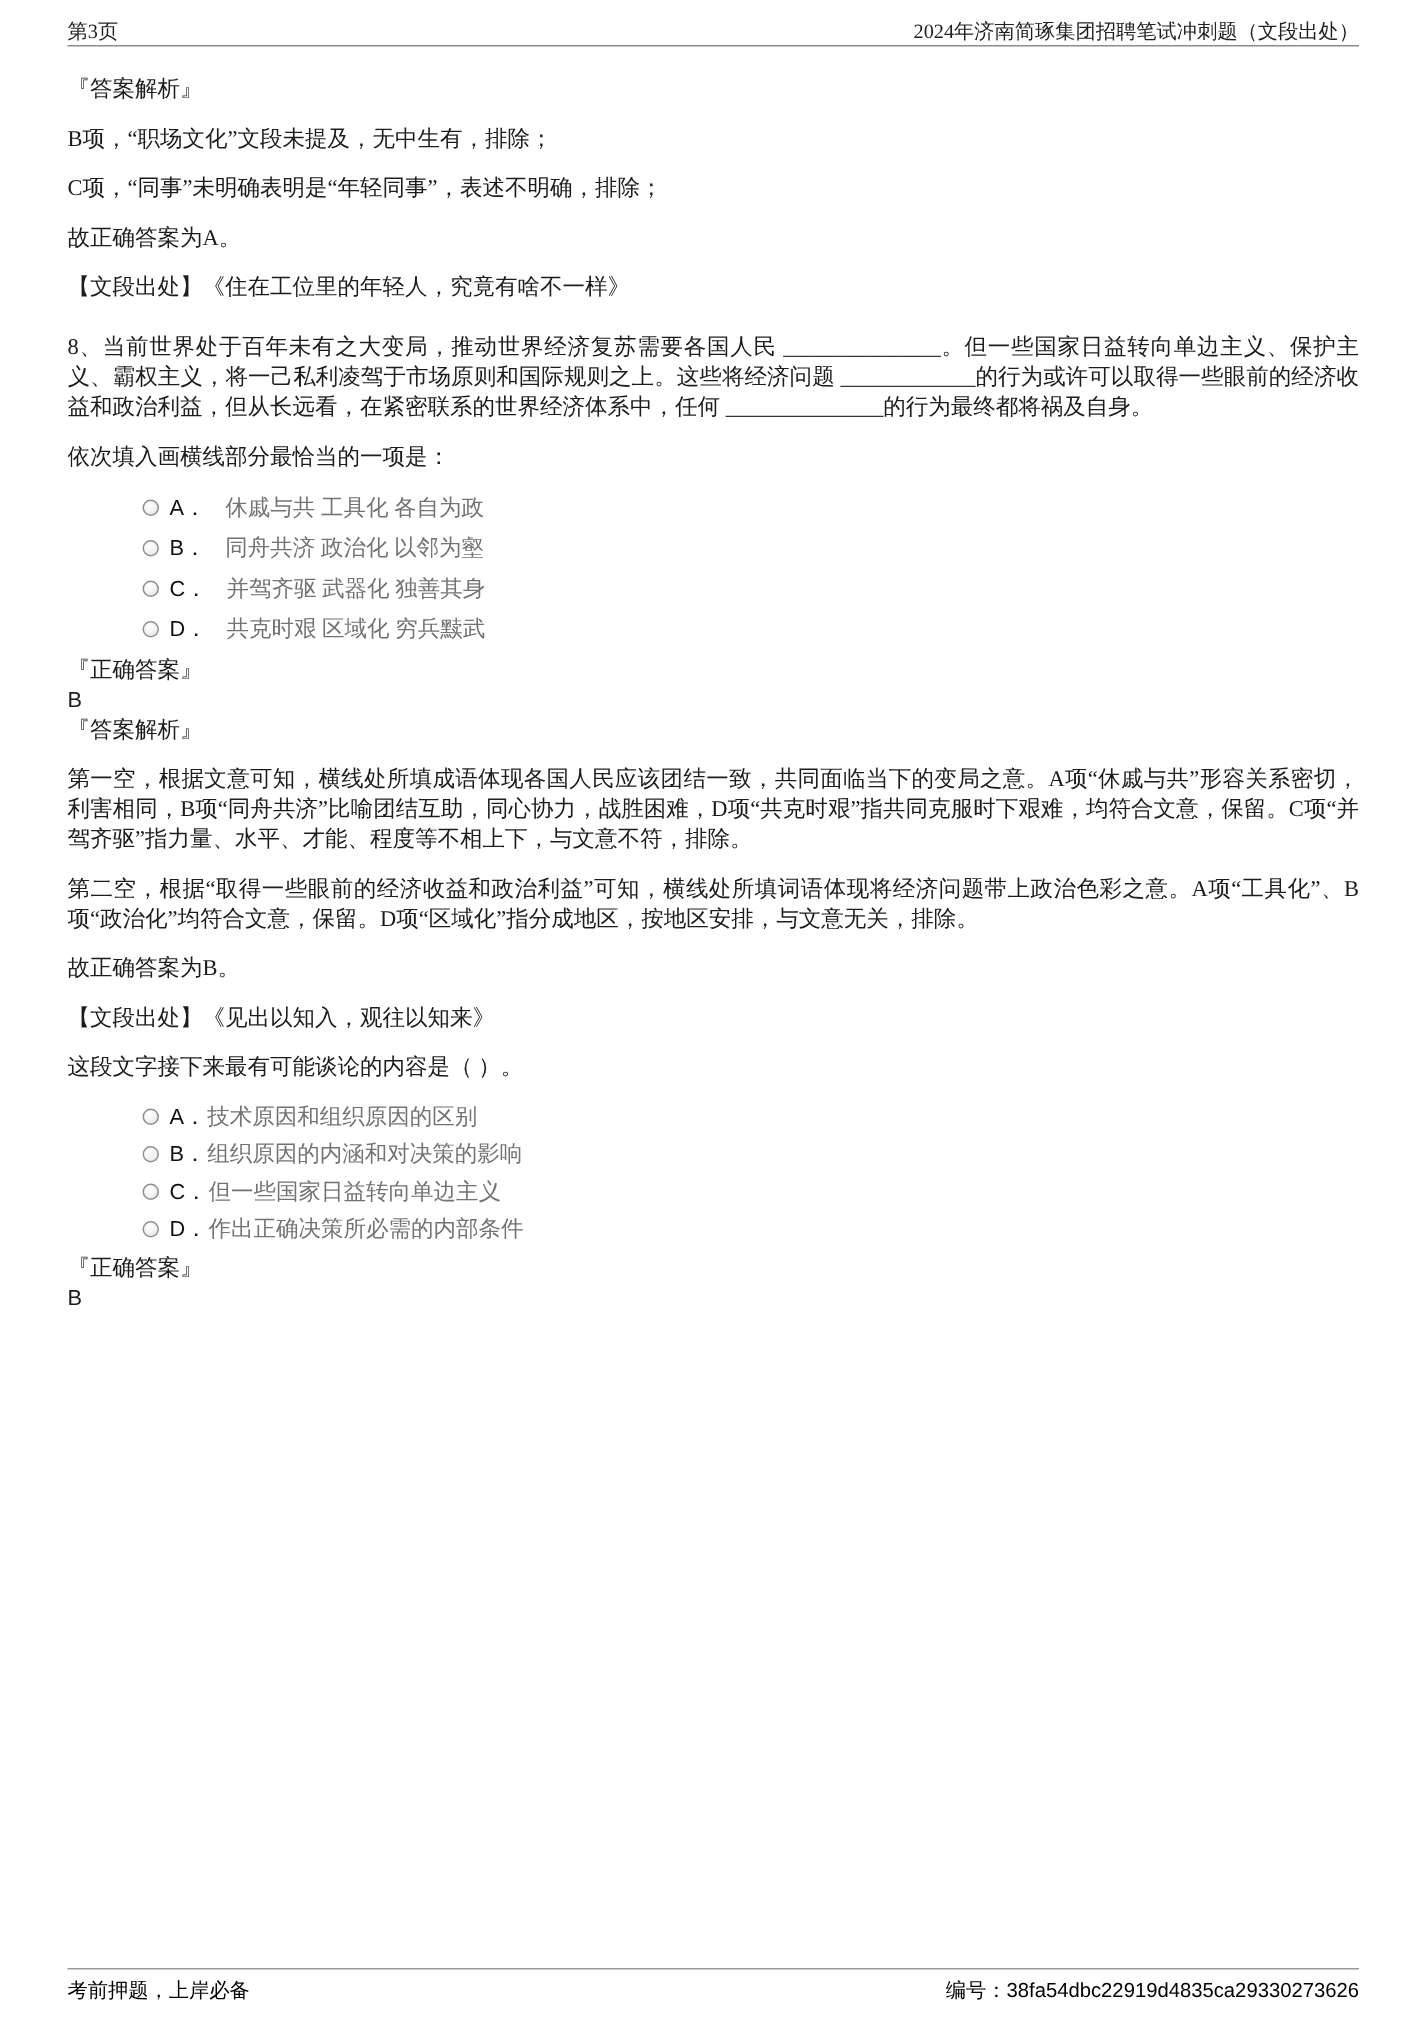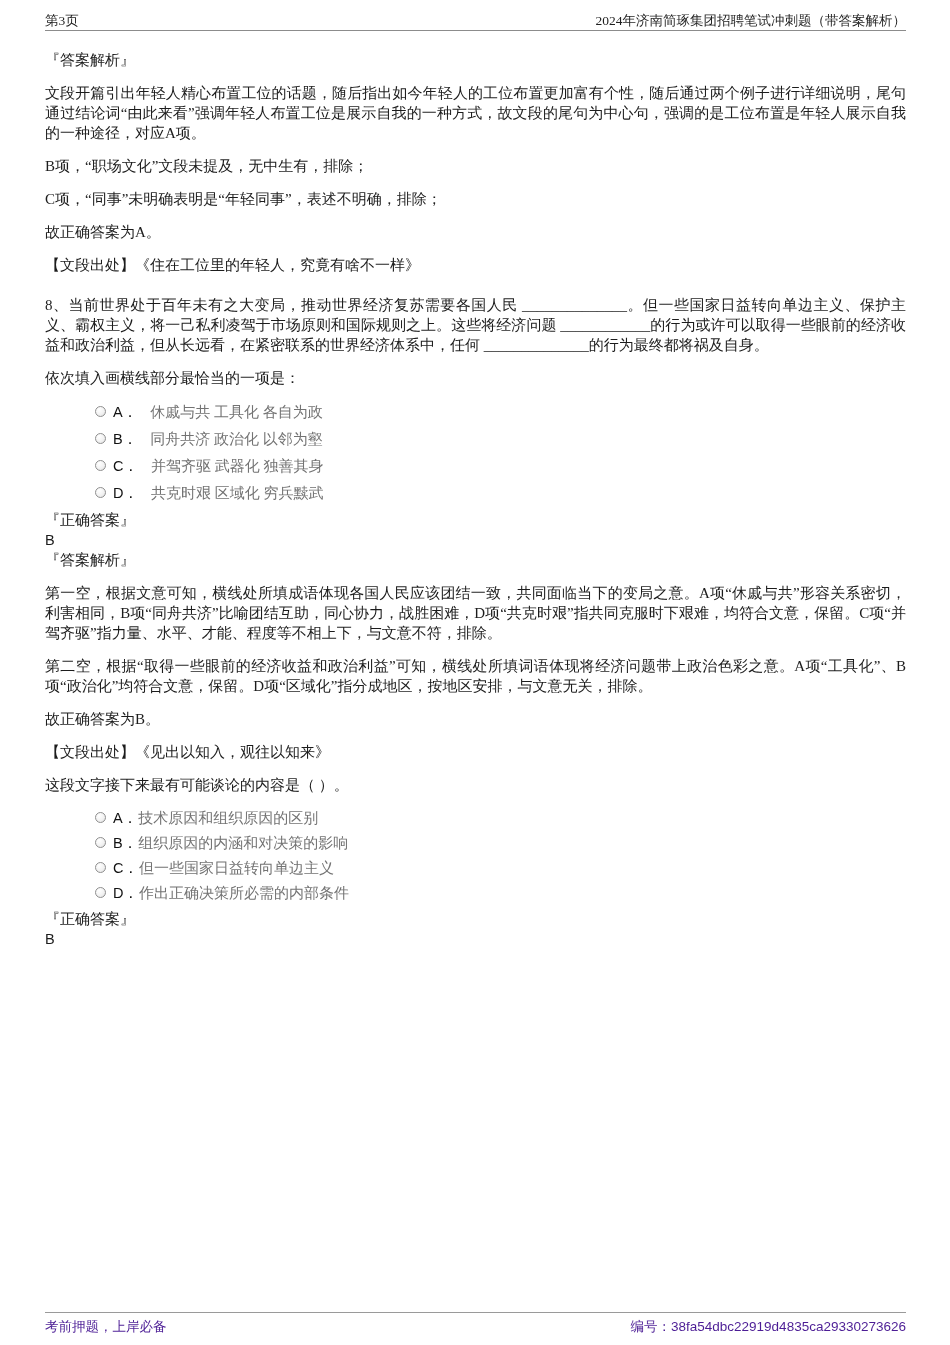--- a/index.html
+++ b/index.html
@@ -27,38 +27,37 @@
   .opt-text{font-size:15px;color:#737373;white-space:pre;}
   .q5-opts .opt-text{margin-left:13px;}
   .q6-opts .opt-text{margin-left:1px;}
 
   
   .ans-line{margin:0 !important;line-height:20px;}
   .ans-value{font-family:"Liberation Sans","DejaVu Sans",sans-serif;font-size:14.5px;line-height:20px;margin:0 !important;}
 
   
   .footer-rule{position:absolute;left:45px;right:44px;bottom:32px;border-top:1px solid #9a9a9a;height:0;}
-  .footer{position:absolute;left:45px;right:44px;bottom:9px;display:flex;justify-content:space-between;align-items:flex-start;font-size:13.5px;color:#4c1d95;}
+  .footer{position:absolute;left:45px;right:44px;bottom:9px;display:flex;justify-content:space-between;align-items:flex-start;font-size:13.5px;color:#000000;}
   .footer .num{font-family:"Liberation Sans","DejaVu Sans",sans-serif;}
 </style>
 </head>
 <body>
 
 <div class="page">
 
   <div class="header">
     <span>第3页</span>
-    <span>2024年济南简琢集团招聘笔试冲刺题（带答案解析）</span>
+    <span>2024年济南简琢集团招聘笔试冲刺题（文段出处）</span>
   </div>
   <div class="header-rule"></div>
 
   <div class="content">
 
     <p class="section-label first">『答案解析』</p>
-    <p>文段开篇引出年轻人精心布置工位的话题，随后指出如今年轻人的工位布置更加富有个性，随后通过两个例子进行详细说明，尾句通过结论词“由此来看”强调年轻人布置工位是展示自我的一种方式，故文段的尾句为中心句，强调的是工位布置是年轻人展示自我的一种途径，对应A项。</p>
     <p>B项，“职场文化”文段未提及，无中生有，排除；</p>
     <p>C项，“同事”未明确表明是“年轻同事”，表述不明确，排除；</p>
     <p>故正确答案为A。</p>
     <p>【文段出处】《住在工位里的年轻人，究竟有啥不一样》</p>
 
     <p class="q-stem">8、当前世界处于百年未有之大变局，推动世界经济复苏需要各国人民 ______________。但一些国家日益转向单边主义、保护主义、霸权主义，将一己私利凌驾于市场原则和国际规则之上。这些将经济问题 ____________的行为或许可以取得一些眼前的经济收益和政治利益，但从长远看，在紧密联系的世界经济体系中，任何 ______________的行为最终都将祸及自身。</p>
     <p>依次填入画横线部分最恰当的一项是：</p>
 
     <div class="options q5-opts">
       <div class="opt-row">

